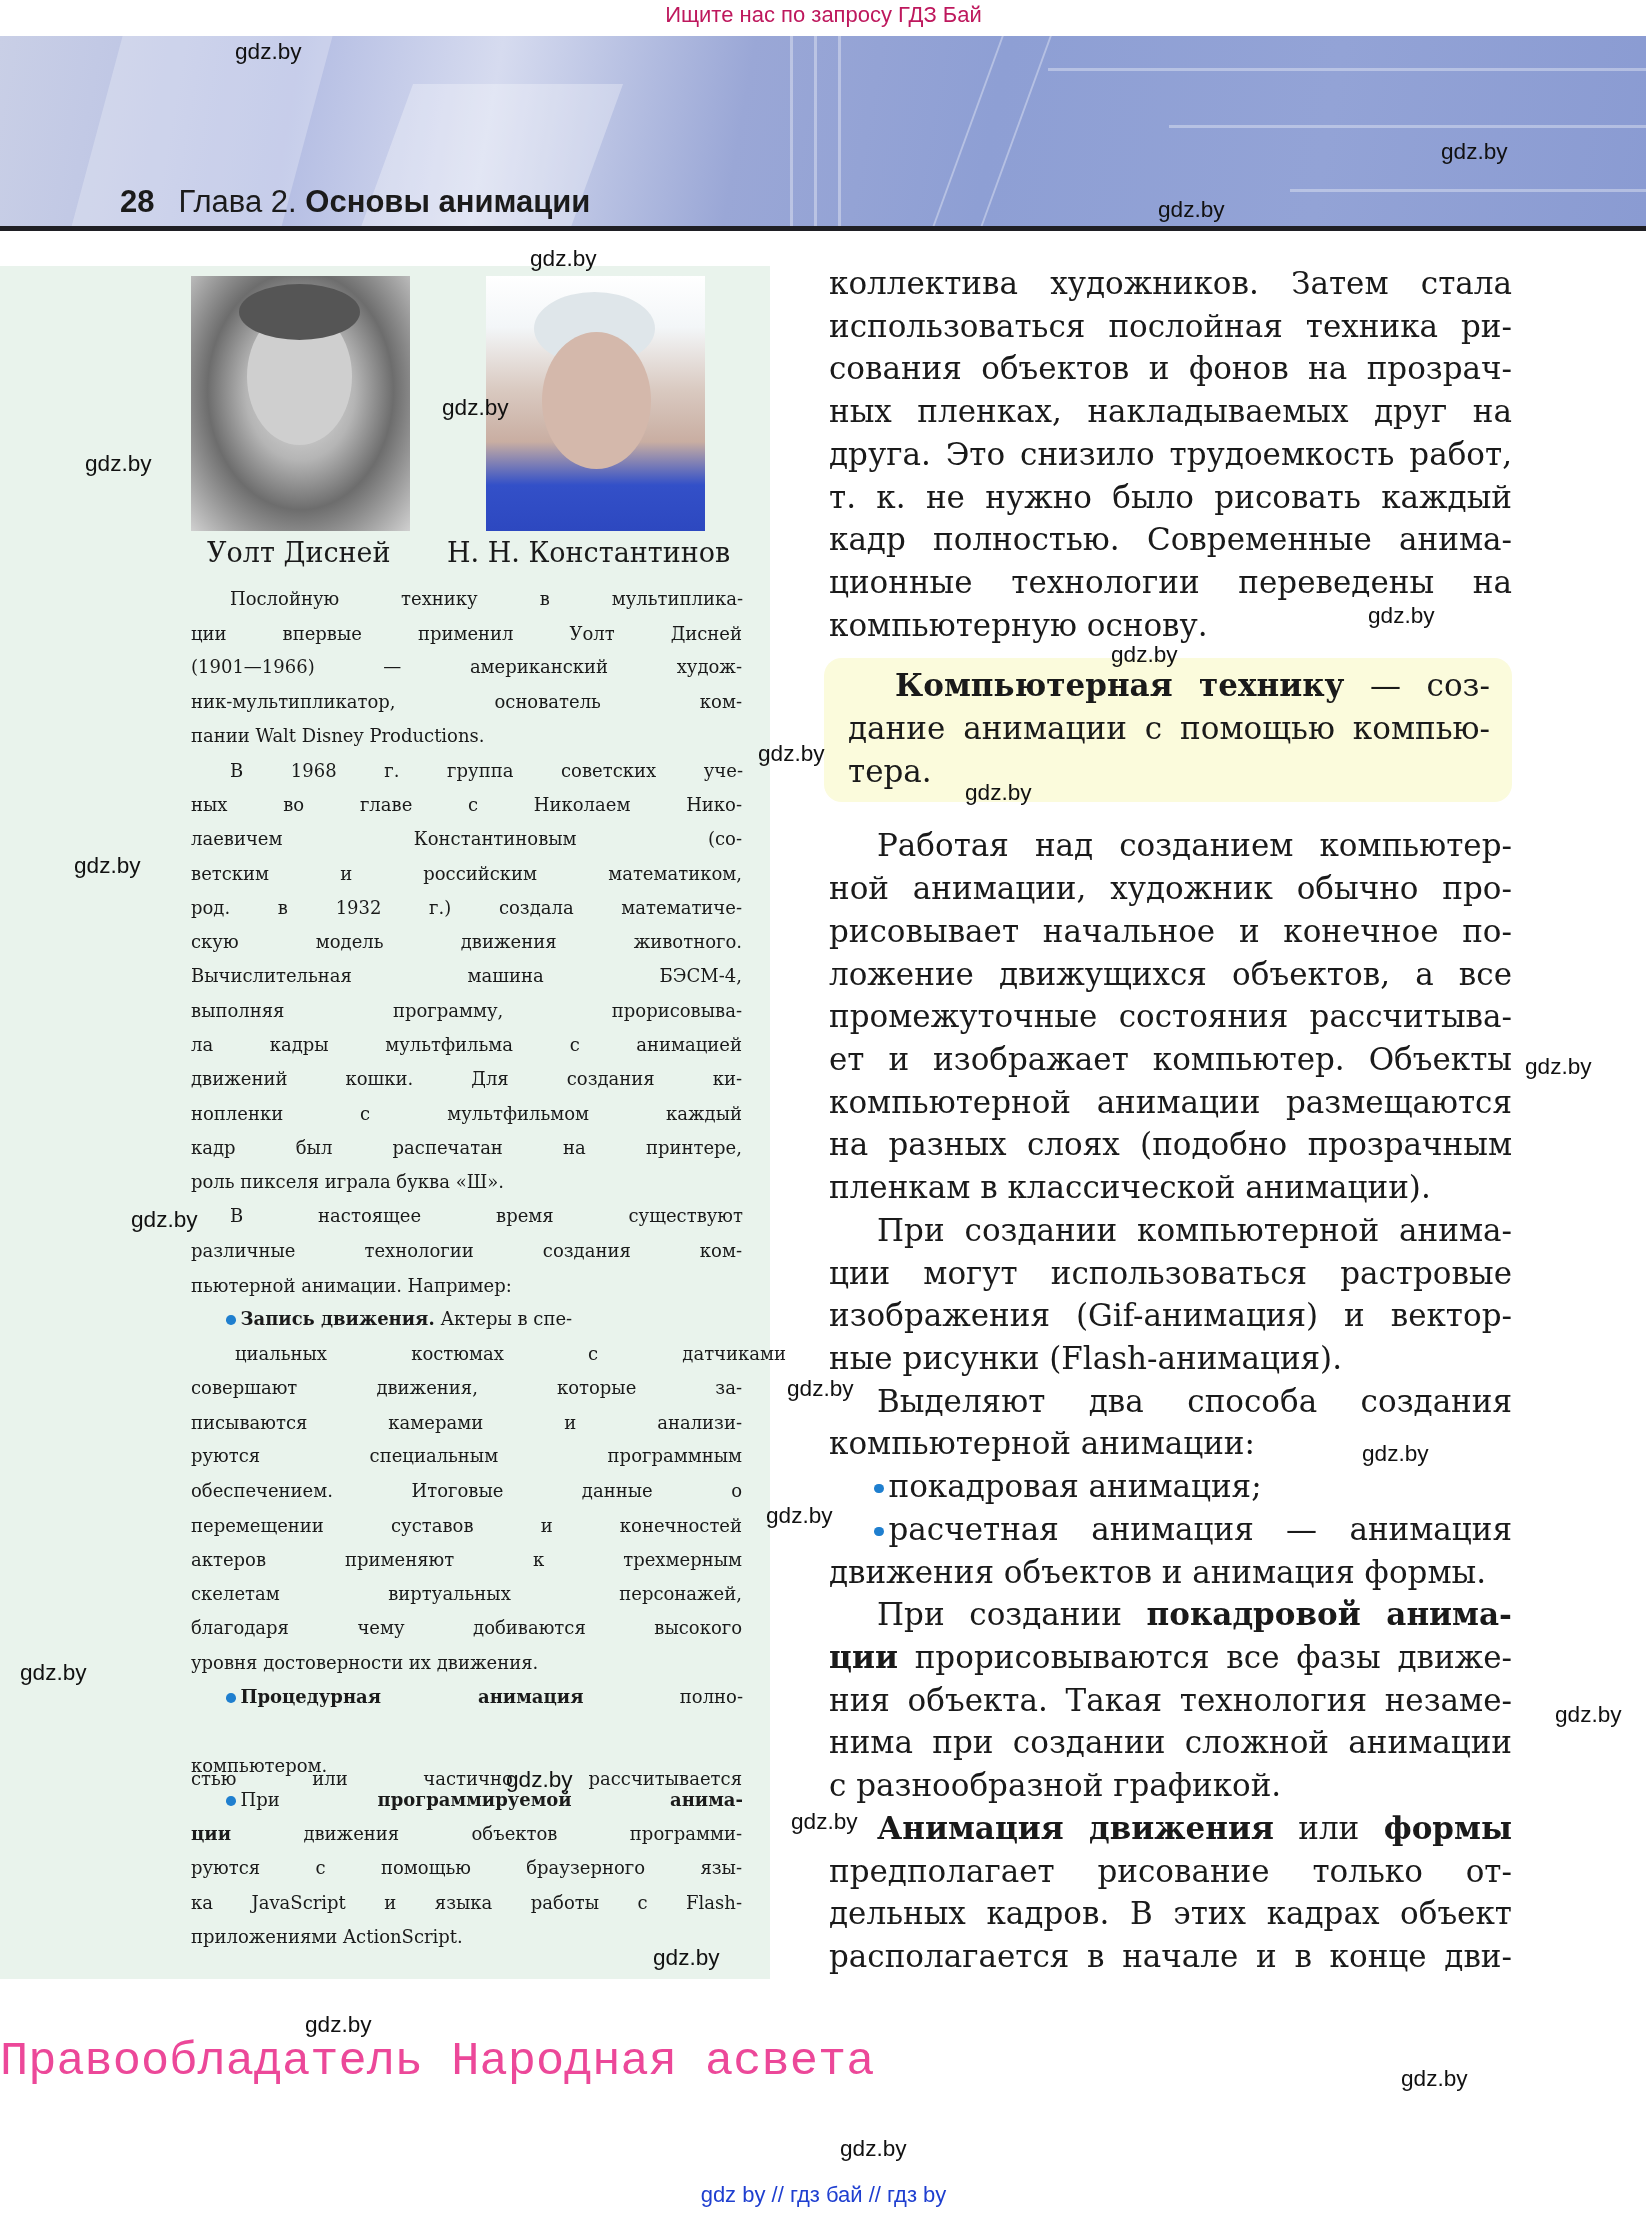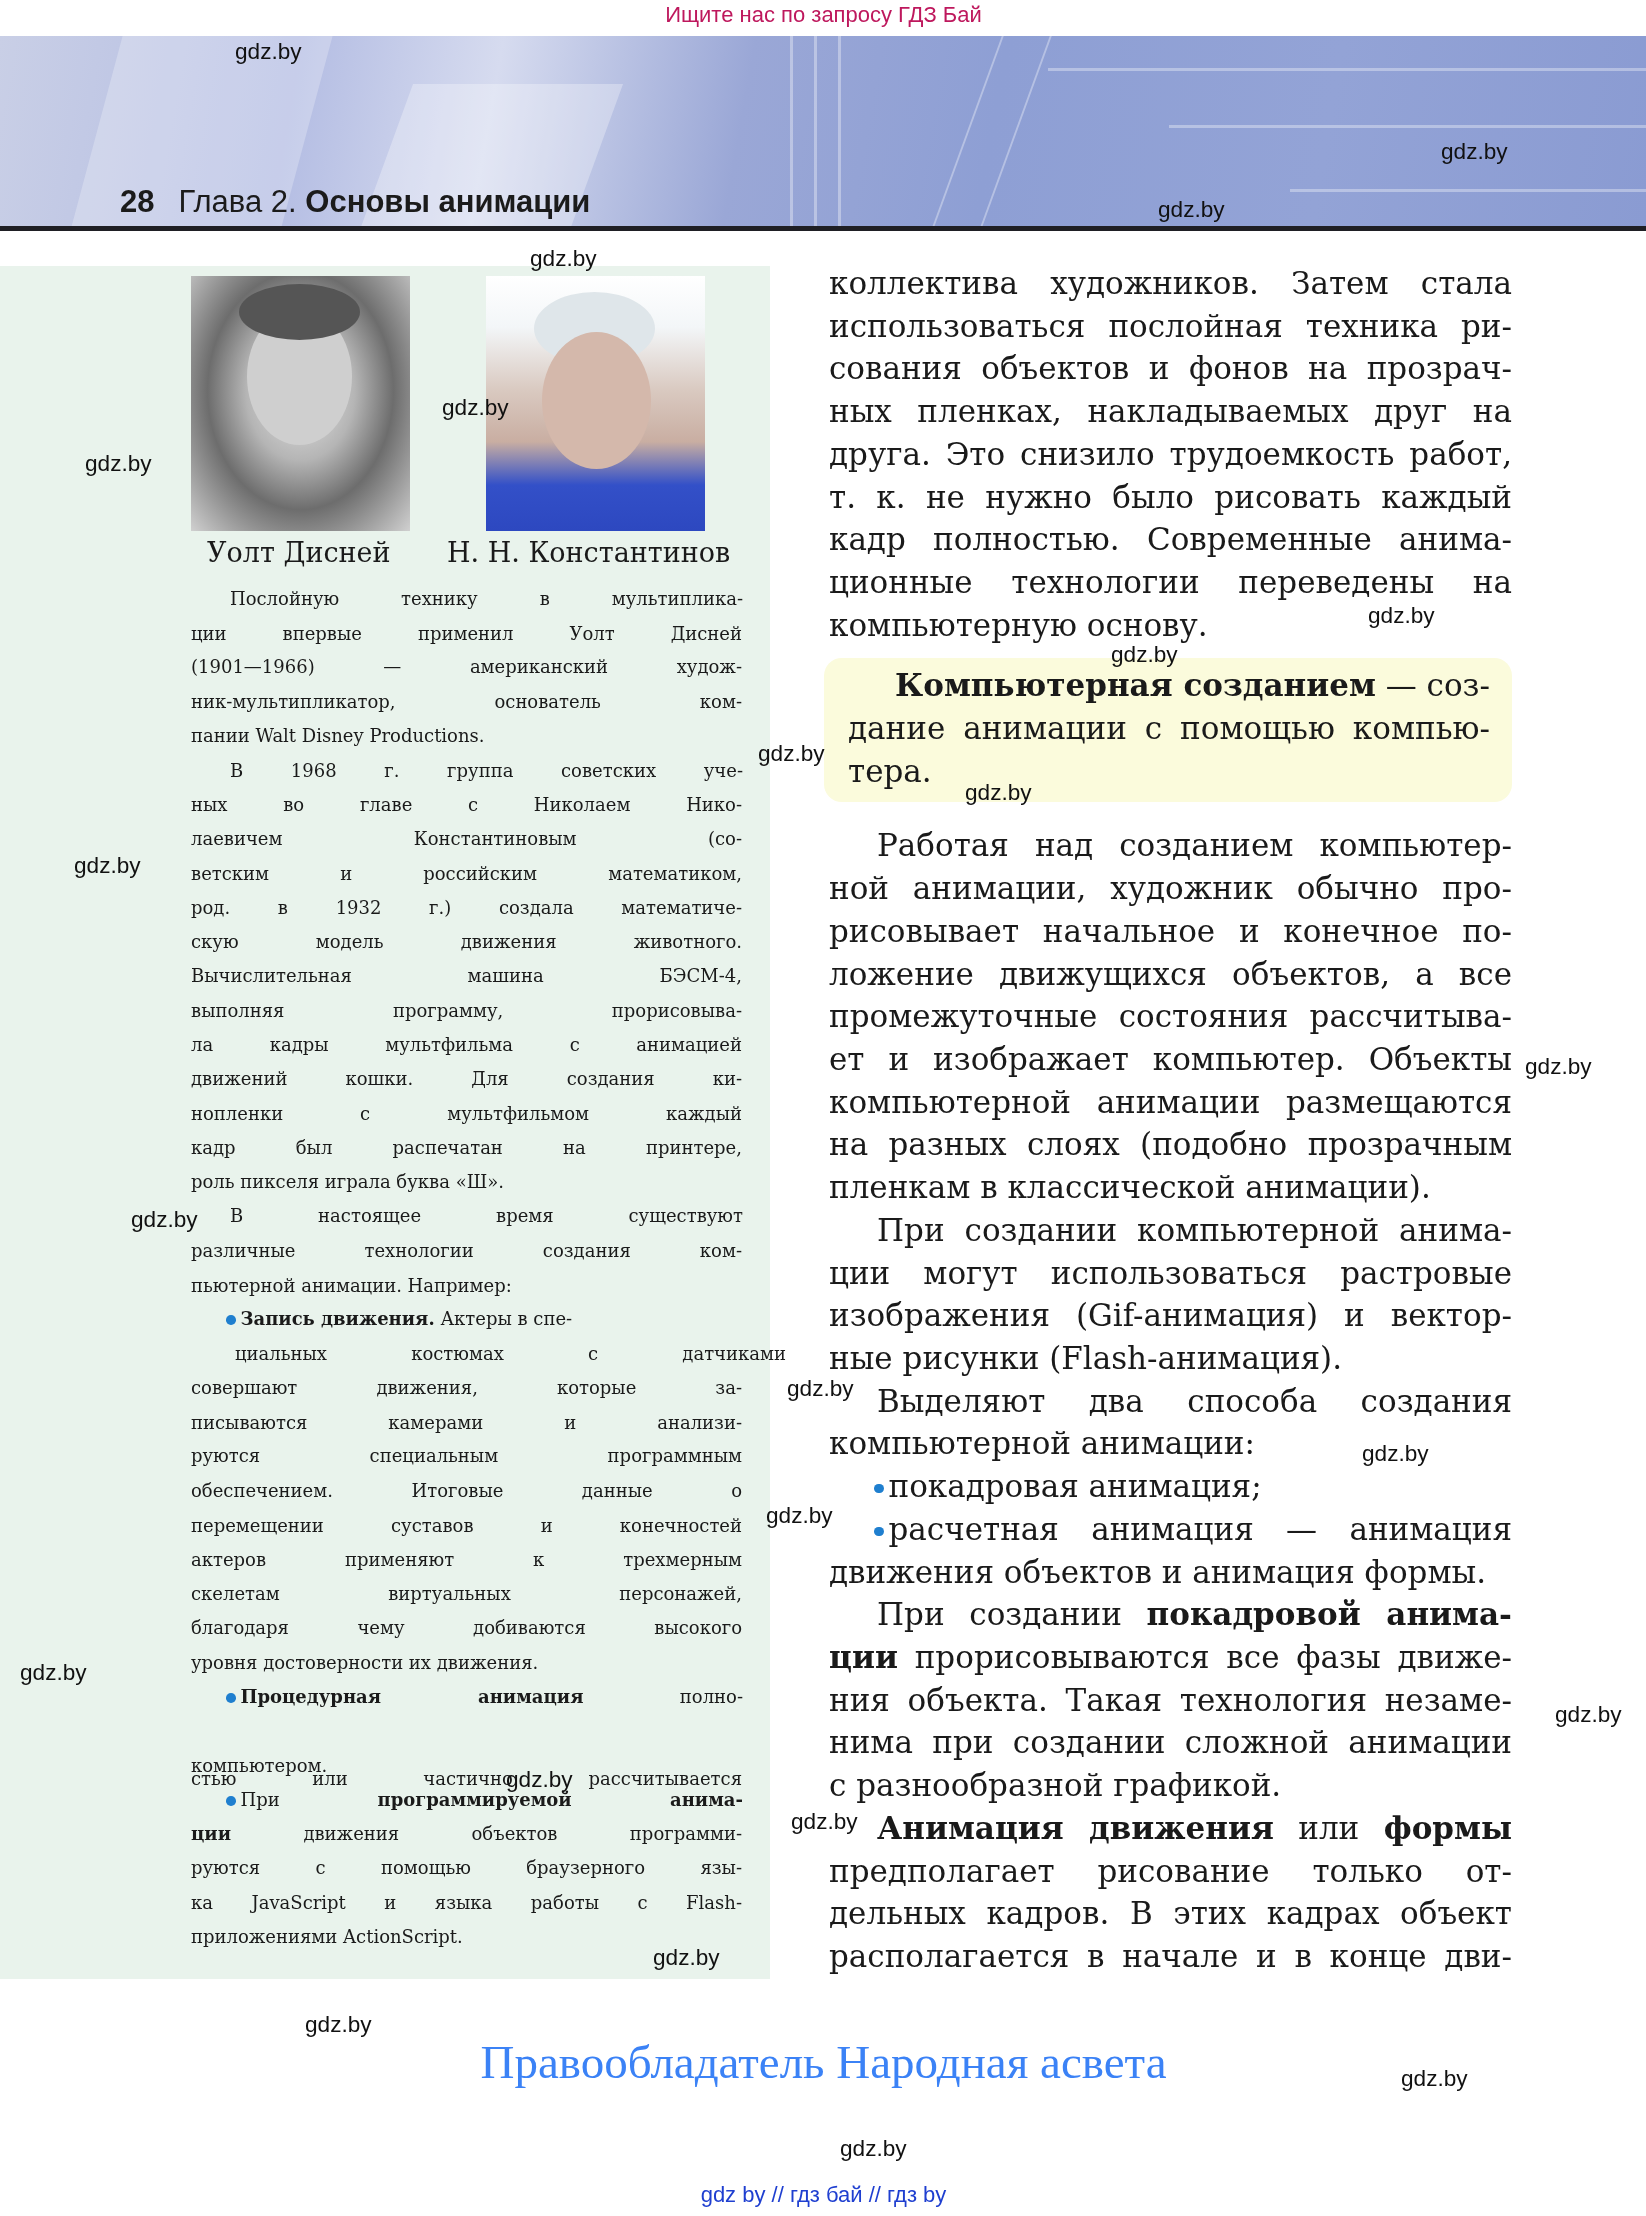--- a/index.html
+++ b/index.html
@@ -22,21 +22,21 @@
   .caption { font-size:27px; white-space:nowrap; top:537px; }
   .line { position:absolute; white-space:nowrap; text-align:justify; text-align-last:justify; }
   .l-line { left:191px; width:551px; font-size:18px; height:34px; line-height:34px; }
   .l-line.indent { left:230px; width:513px; }
   .r-line { left:829px; width:683px; font-size:31px; height:43px; line-height:43px; }
   .r-line.indent { left:877px; width:635px; }
   .last { text-align:left; text-align-last:left; }
   b { font-weight:bold; }
   .bullet { display:inline-block; width:9.7px; height:9.7px; border-radius:50%; background:#1f7fcf; margin-right:4.8px; vertical-align:middle; }
   .def-box { left:824px; top:658px; width:688px; height:144px; background:#fbfbdc; border-radius:17.7px; }
-  .footer-pink { left:0; width:1647px; top:2035px; text-align:center; color:#3b82f6; font-family:Liberation Serif, serif; font-size:47px; }
+  .footer-pink { left:0; width:1647px; top:2035px; color:#ec4899; font-family:Liberation Mono, monospace; font-size:47px; }
   .footer-links { left:0; width:1647px; top:2182px; text-align:center; color:#1f3fd0; font-family:"Liberation Sans", sans-serif; font-size:22px; }
 </style>
 </head>
 <body>
 
 <div class="abs top-banner-text">Ищите нас по запросу ГДЗ Бай</div>
 
 <div class="abs header-banner">
   <div class="trace" style="left:1048px;top:32px;width:599px;height:3.2px;"></div>
   <div class="trace" style="left:1169px;top:89px;width:478px;height:3.2px;"></div>
@@ -124,21 +124,21 @@
   <div class="line r-line" style="top:305px;">использоваться послойная техника ри-</div>
   <div class="line r-line" style="top:347px;">сования объектов и фонов на прозрач-</div>
   <div class="line r-line" style="top:390px;">ных пленках, накладываемых друг на</div>
   <div class="line r-line" style="top:433px;">друга. Это снизило трудоемкость работ,</div>
   <div class="line r-line" style="top:476px;">т. к. не нужно было рисовать каждый</div>
   <div class="line r-line" style="top:518px;">кадр полностью. Современные анима-</div>
   <div class="line r-line" style="top:561px;">ционные технологии переведены на</div>
   <div class="line r-line last" style="top:604px;">компьютерную основу.</div>
 
   <div class="abs def-box"></div>
-  <div class="line r-line indent" style="top:664px;left:895px;width:595px;"><b>Компьютерная созданием</b><span> — соз-</span></div>
+  <div class="line r-line indent" style="top:664px;left:895px;width:595px;"><b>Компьютерная технику</b><span> — соз-</span></div>
   <div class="line r-line" style="top:707px;left:848px;width:642px;">дание анимации с помощью компью-</div>
   <div class="line r-line last" style="top:750px;left:848px;">тера.</div>
 
   <div class="line r-line indent" style="top:824px;">Работая над созданием компьютер-</div>
   <div class="line r-line" style="top:867px;">ной анимации, художник обычно про-</div>
   <div class="line r-line" style="top:910px;">рисовывает начальное и конечное по-</div>
   <div class="line r-line" style="top:953px;">ложение движущихся объектов, а все</div>
   <div class="line r-line" style="top:995px;">промежуточные состояния рассчитыва-</div>
   <div class="line r-line" style="top:1038px;">ет и изображает компьютер. Объекты</div>
   <div class="line r-line" style="top:1081px;">компьютерной анимации размещаются</div>

